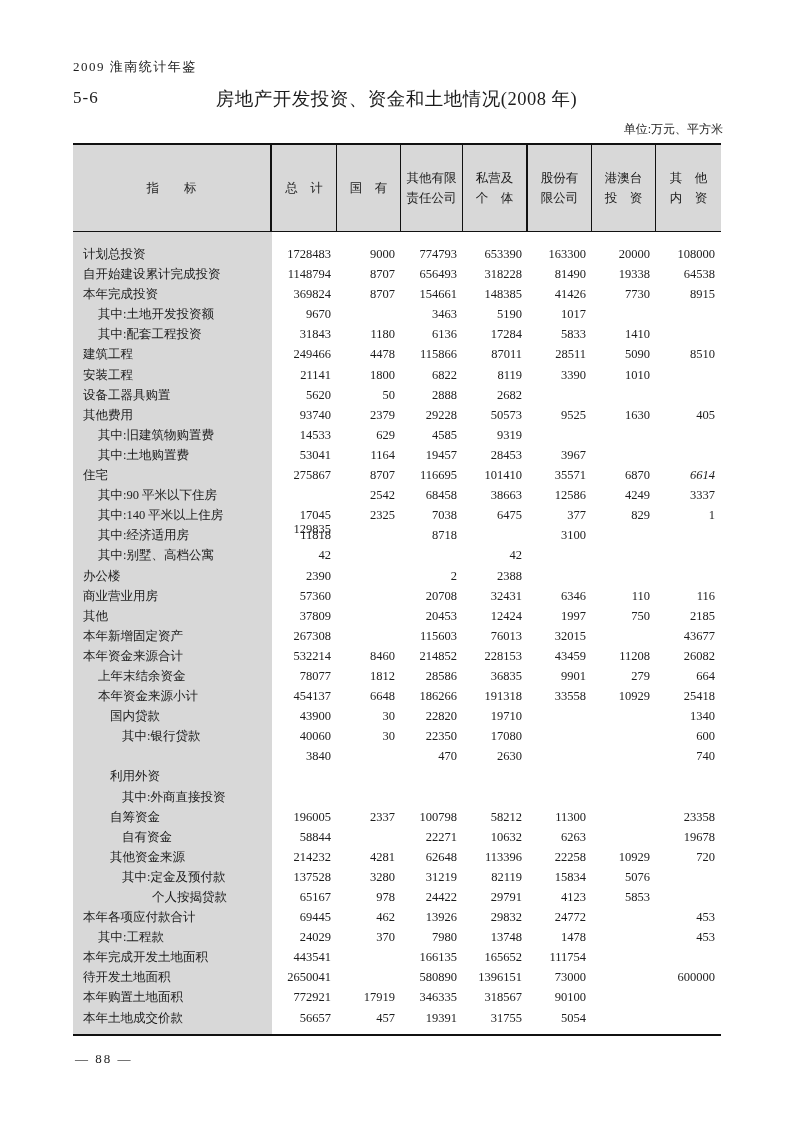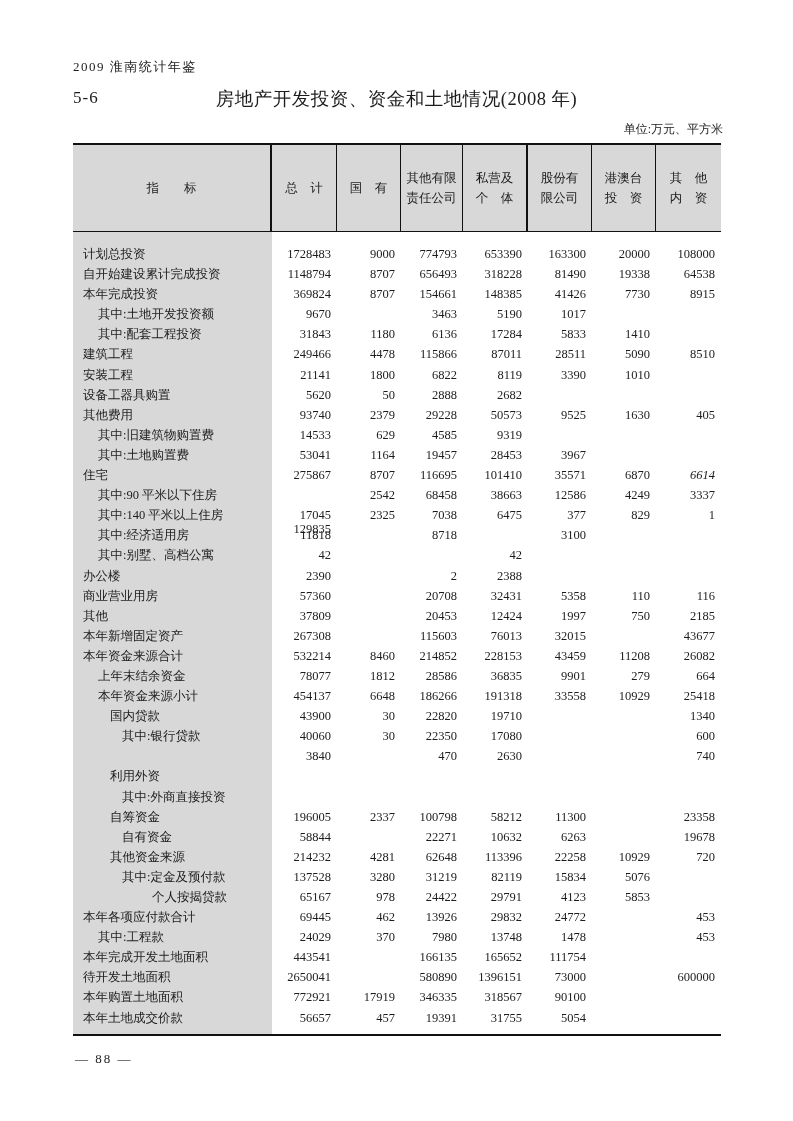--- a/index.html
+++ b/index.html
@@ -292,21 +292,21 @@
           <div class="tcell" style="width: 64px;"></div>
           <div class="tcell" style="width: 64px;"></div>
           <div class="tcell" style="width: 65px;"></div>
         </div>
         <div class="trow">
           <div class="tlabel" style="padding-left: 10px;">商业营业用房</div>
           <div class="tcell" style="width: 65px;">57360</div>
           <div class="tcell" style="width: 64px;"></div>
           <div class="tcell" style="width: 62px;">20708</div>
           <div class="tcell" style="width: 65px;">32431</div>
-          <div class="tcell" style="width: 64px;">5358</div>
+          <div class="tcell" style="width: 64px;">6346</div>
           <div class="tcell" style="width: 64px;">110</div>
           <div class="tcell" style="width: 65px;">116</div>
         </div>
         <div class="trow">
           <div class="tlabel" style="padding-left: 10px;">其他</div>
           <div class="tcell" style="width: 65px;">37809</div>
           <div class="tcell" style="width: 64px;"></div>
           <div class="tcell" style="width: 62px;">20453</div>
           <div class="tcell" style="width: 65px;">12424</div>
           <div class="tcell" style="width: 64px;">1997</div>

